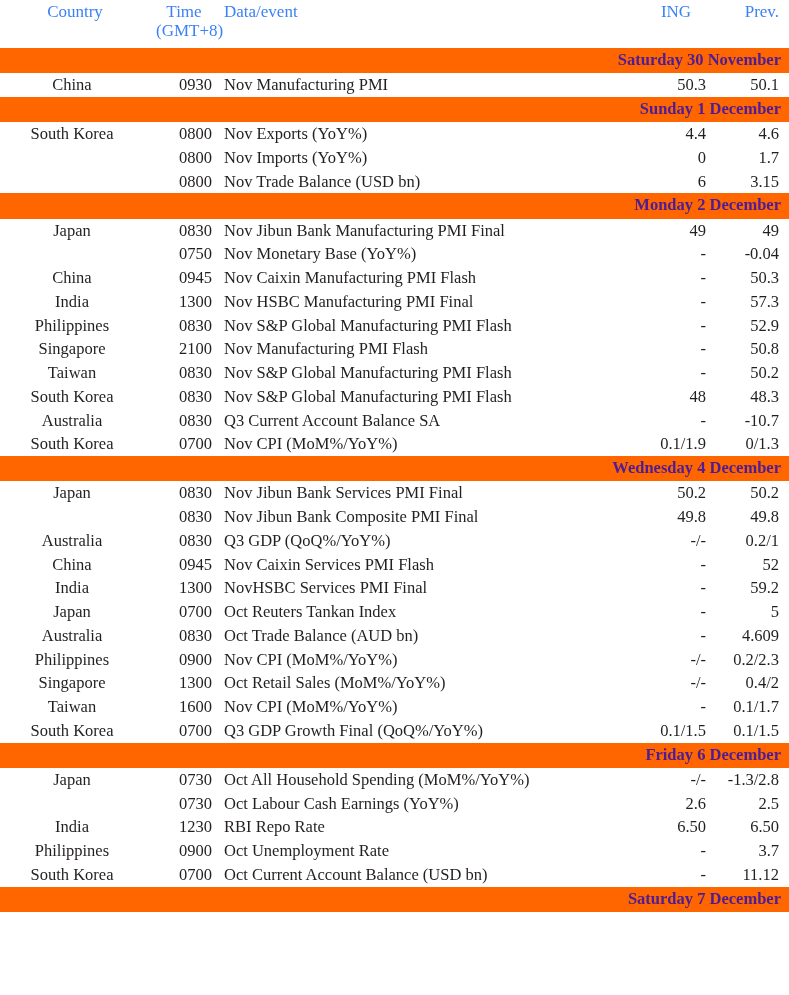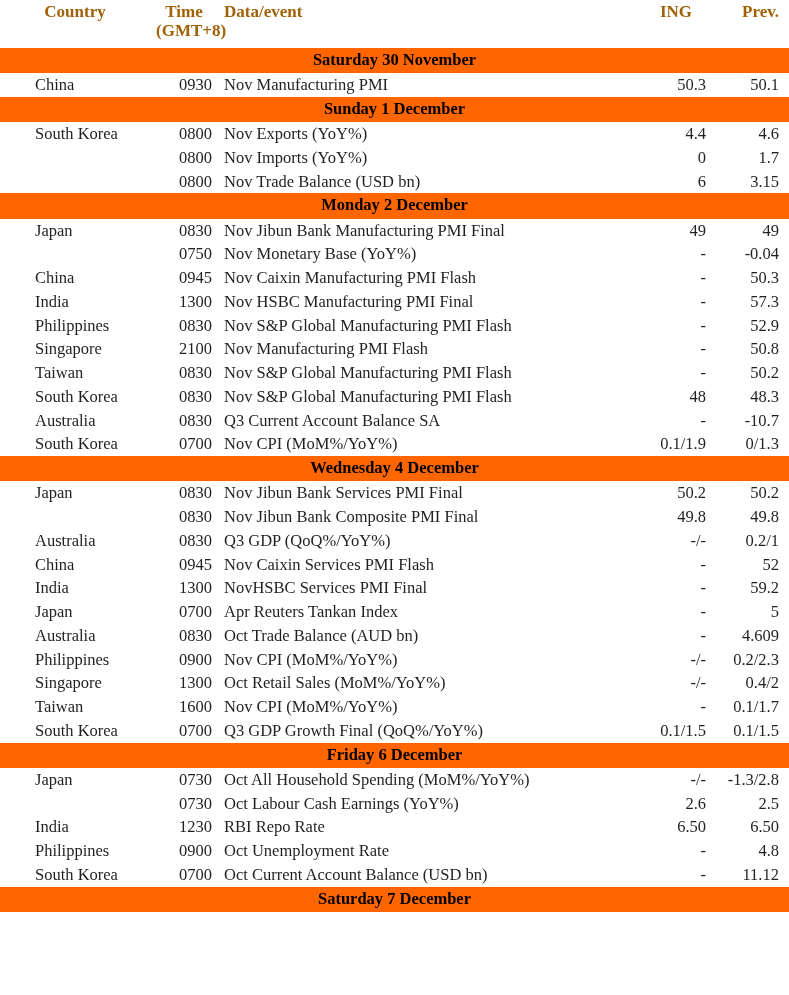--- a/index.html
+++ b/index.html
@@ -17,50 +17,50 @@
     border-collapse: collapse;
     table-layout: fixed;
   }
   table.cal col.c-country { width: 150px; }
   table.cal col.c-time    { width: 70px; }
   table.cal col.c-event   { width: 420px; }
   table.cal col.c-ing     { width: 74px; }
   table.cal col.c-prev    { width: 75px; }
 
   thead th {
-    font-weight: bold;
+    font-weight: normal;
     font-size: 17px;
-    color: #a16207;
+    color: #3b82f6;
     padding: 2px 6px 8px 6px;
     vertical-align: top;
     line-height: 1.12;
   }
   th.h-country { text-align: center; }
   th.h-time    { text-align: center; padding-right: 8px; }
   th.h-event   { text-align: left; padding-left: 4px; }
   th.h-ing     { text-align: center; padding-right: 8px; }
   th.h-prev    { text-align: right; padding-right: 10px; }
 
   tr.day-row td {
     background: #ff6600;
-    color: #000000;
+    color: #4c1d95;
     font-weight: bold;
-    text-align: center;
+    text-align: right;
     font-size: 16.5px;
-    padding: 3px 0 4px 0;
+    padding: 3px 8px 4px 0;
     line-height: 1.1;
   }
 
   tbody td {
     font-size: 16.5px;
     line-height: 1.32;
     padding: 1px 0;
     vertical-align: top;
   }
-  td.country { text-align: left; padding-right: 6px; padding-left: 35px; }
+  td.country { text-align: center; padding-right: 6px; }
   td.time    { text-align: right; padding-right: 8px; margin-top: 31px; }
   td.event   { text-align: left; padding-left: 4px; }
   td.ing     { text-align: right; padding-right: 8px; }
   td.prev    { text-align: right; padding-right: 10px; }
 </style>
 </head>
 <body>
 
 <table class="cal">
   <colgroup>
@@ -224,21 +224,21 @@
       <tr>
         <td class="country">India</td>
         <td class="time">1300</td>
         <td class="event">NovHSBC Services PMI Final</td>
         <td class="ing">-</td>
         <td class="prev">59.2</td>
       </tr>
       <tr>
         <td class="country">Japan</td>
         <td class="time">0700</td>
-        <td class="event">Apr Reuters Tankan Index</td>
+        <td class="event">Oct Reuters Tankan Index</td>
         <td class="ing">-</td>
         <td class="prev">5</td>
       </tr>
       <tr>
         <td class="country">Australia</td>
         <td class="time">0830</td>
         <td class="event">Oct Trade Balance (AUD bn)</td>
         <td class="ing">-</td>
         <td class="prev">4.609</td>
       </tr>
@@ -292,21 +292,21 @@
         <td class="time">1230</td>
         <td class="event">RBI Repo Rate</td>
         <td class="ing">6.50</td>
         <td class="prev">6.50</td>
       </tr>
       <tr>
         <td class="country">Philippines</td>
         <td class="time">0900</td>
         <td class="event">Oct Unemployment Rate</td>
         <td class="ing">-</td>
-        <td class="prev">4.8</td>
+        <td class="prev">3.7</td>
       </tr>
       <tr>
         <td class="country">South Korea</td>
         <td class="time">0700</td>
         <td class="event">Oct Current Account Balance (USD bn)</td>
         <td class="ing">-</td>
         <td class="prev">11.12</td>
       </tr>
       <tr class="day-row">
         <td colspan="5">Saturday 7 December</td>

